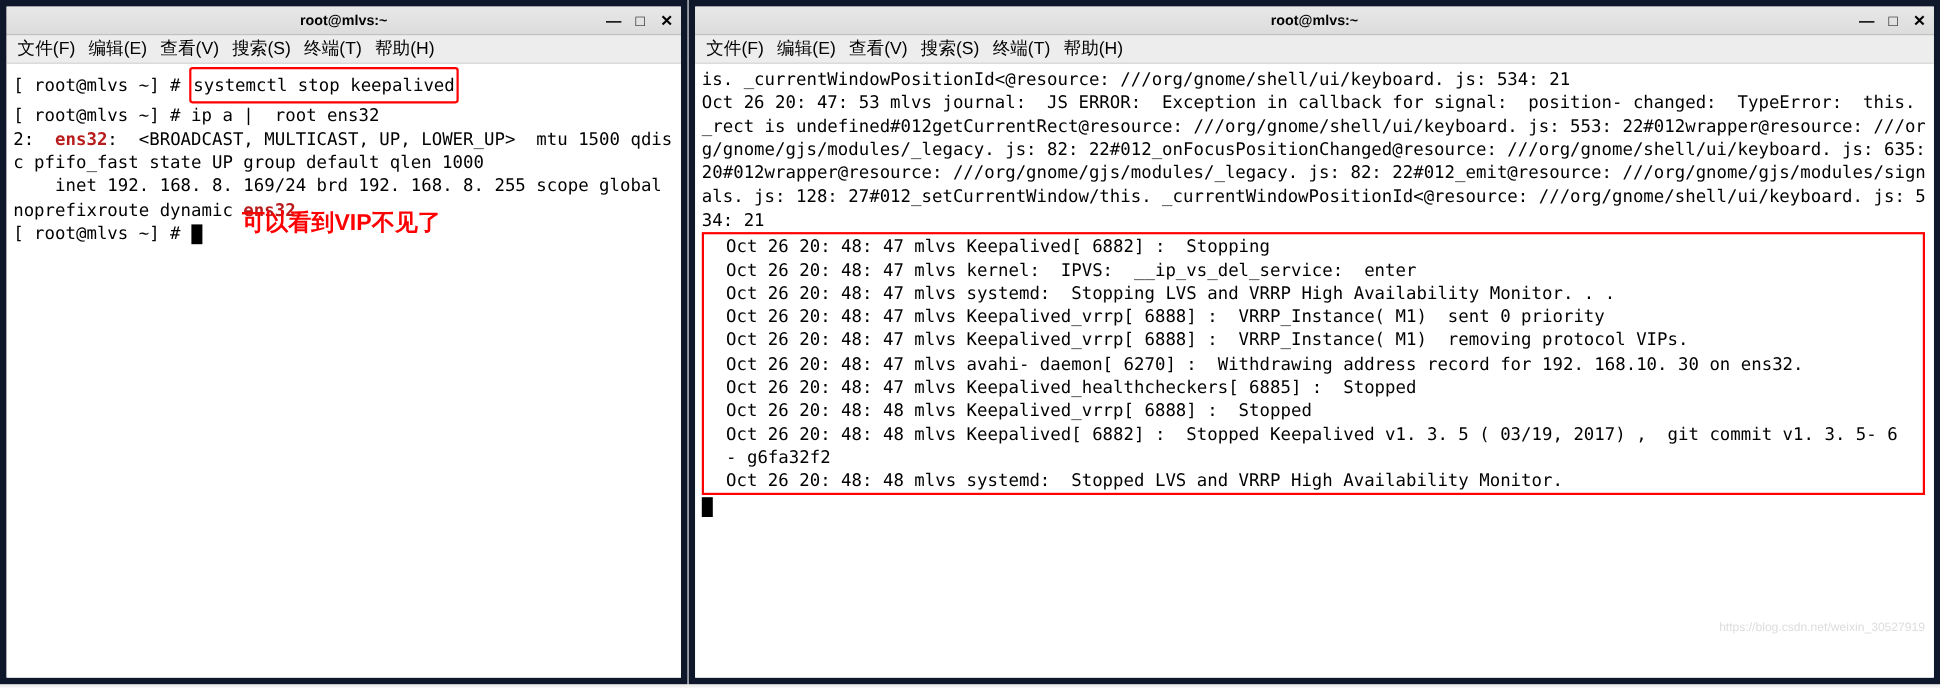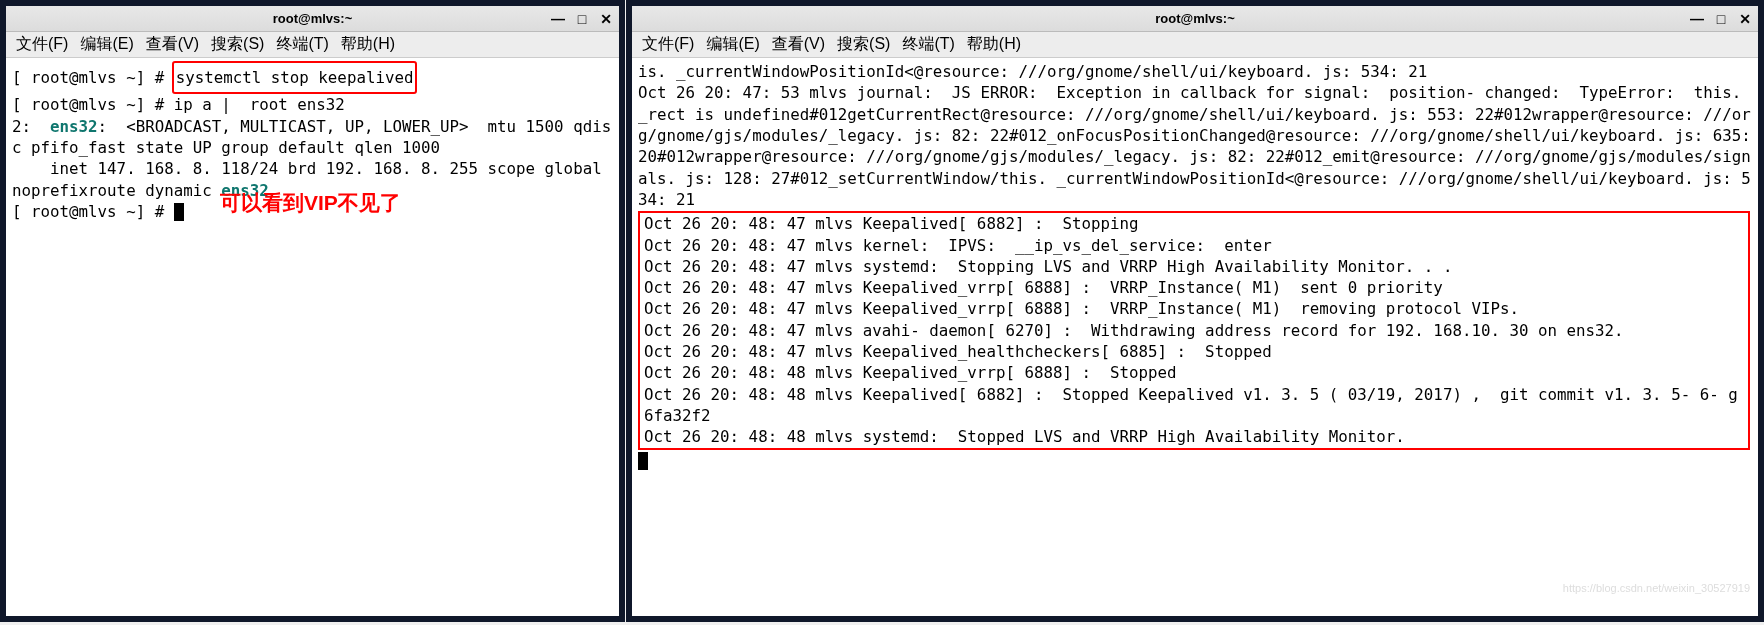--- a/index.html
+++ b/index.html
@@ -78,21 +78,21 @@
       padding: 3px 6px;
       overflow: hidden;
       white-space: pre-wrap;
       word-break: break-all;
       font-family: "DejaVu Sans Mono", monospace;
       font-size: 15.8px;
       line-height: 1.35;
       position: relative;
     }
     .red-text {
-      color: #0f766e;
+      color: #b91c1c;
       font-weight: bold;
     }
     .red-box {
       border: 2px solid #ff0000;
       display: inline-block;
       border-radius: 3px;
       padding: 4px 2px;
       margin-left: -2px;
     }
     .red-annotation {
@@ -113,26 +113,26 @@
     .cursor-block {
       display: inline-block;
       width: 10px;
       height: 18px;
       background: #000;
       vertical-align: middle;
     }
     .log-box {
       border: 2px solid #ff0000;
       margin: 1px 2px 0 0;
-      padding: 0 4px;
+      padding: 0 20px;
     }
     .watermark {
       position: absolute;
       right: 8px;
-      bottom: 20px;
+      bottom: 37px;
       color: #ddd;
       font-size: 11px;
       font-family: sans-serif;
     }
   </style>
 </head>
 <body>
 
 <div class="window window-left">
   <div class="titlebar">
@@ -147,21 +147,21 @@
     <span>文件(F)</span>
     <span>编辑(E)</span>
     <span>查看(V)</span>
     <span>搜索(S)</span>
     <span>终端(T)</span>
     <span>帮助(H)</span>
   </div>
   <div class="terminal"><span>[ root@mlvs ~] # </span><span class="red-box">systemctl stop keepalived</span>
 <span>[ root@mlvs ~] # </span><span>ip a |  root ens32</span>
 <span>2:  </span><span class="red-text">ens32</span><span>:  &lt;BROADCAST, MULTICAST, UP, LOWER_UP&gt;  mtu 1500 qdisc pfifo_fast state UP group default qlen 1000</span>
-<span>    inet 147. 168. 8. 118/24 brd 192. 168. 8. 255 scope global noprefixroute dynamic </span><span class="red-text">ens32</span>
+<span>    inet 192. 168. 8. 169/24 brd 192. 168. 8. 255 scope global noprefixroute dynamic </span><span class="red-text">ens32</span>
 <span>[ root@mlvs ~] # </span><span class="cursor-block"></span>
 <div class="red-annotation annotation-left">可以看到VIP不见了</div>
   </div>
 </div>
 
 <div class="window window-right">
   <div class="titlebar">
     <span>root@mlvs:~</span>
     <div class="titlebar-controls">
       <span>—</span>

